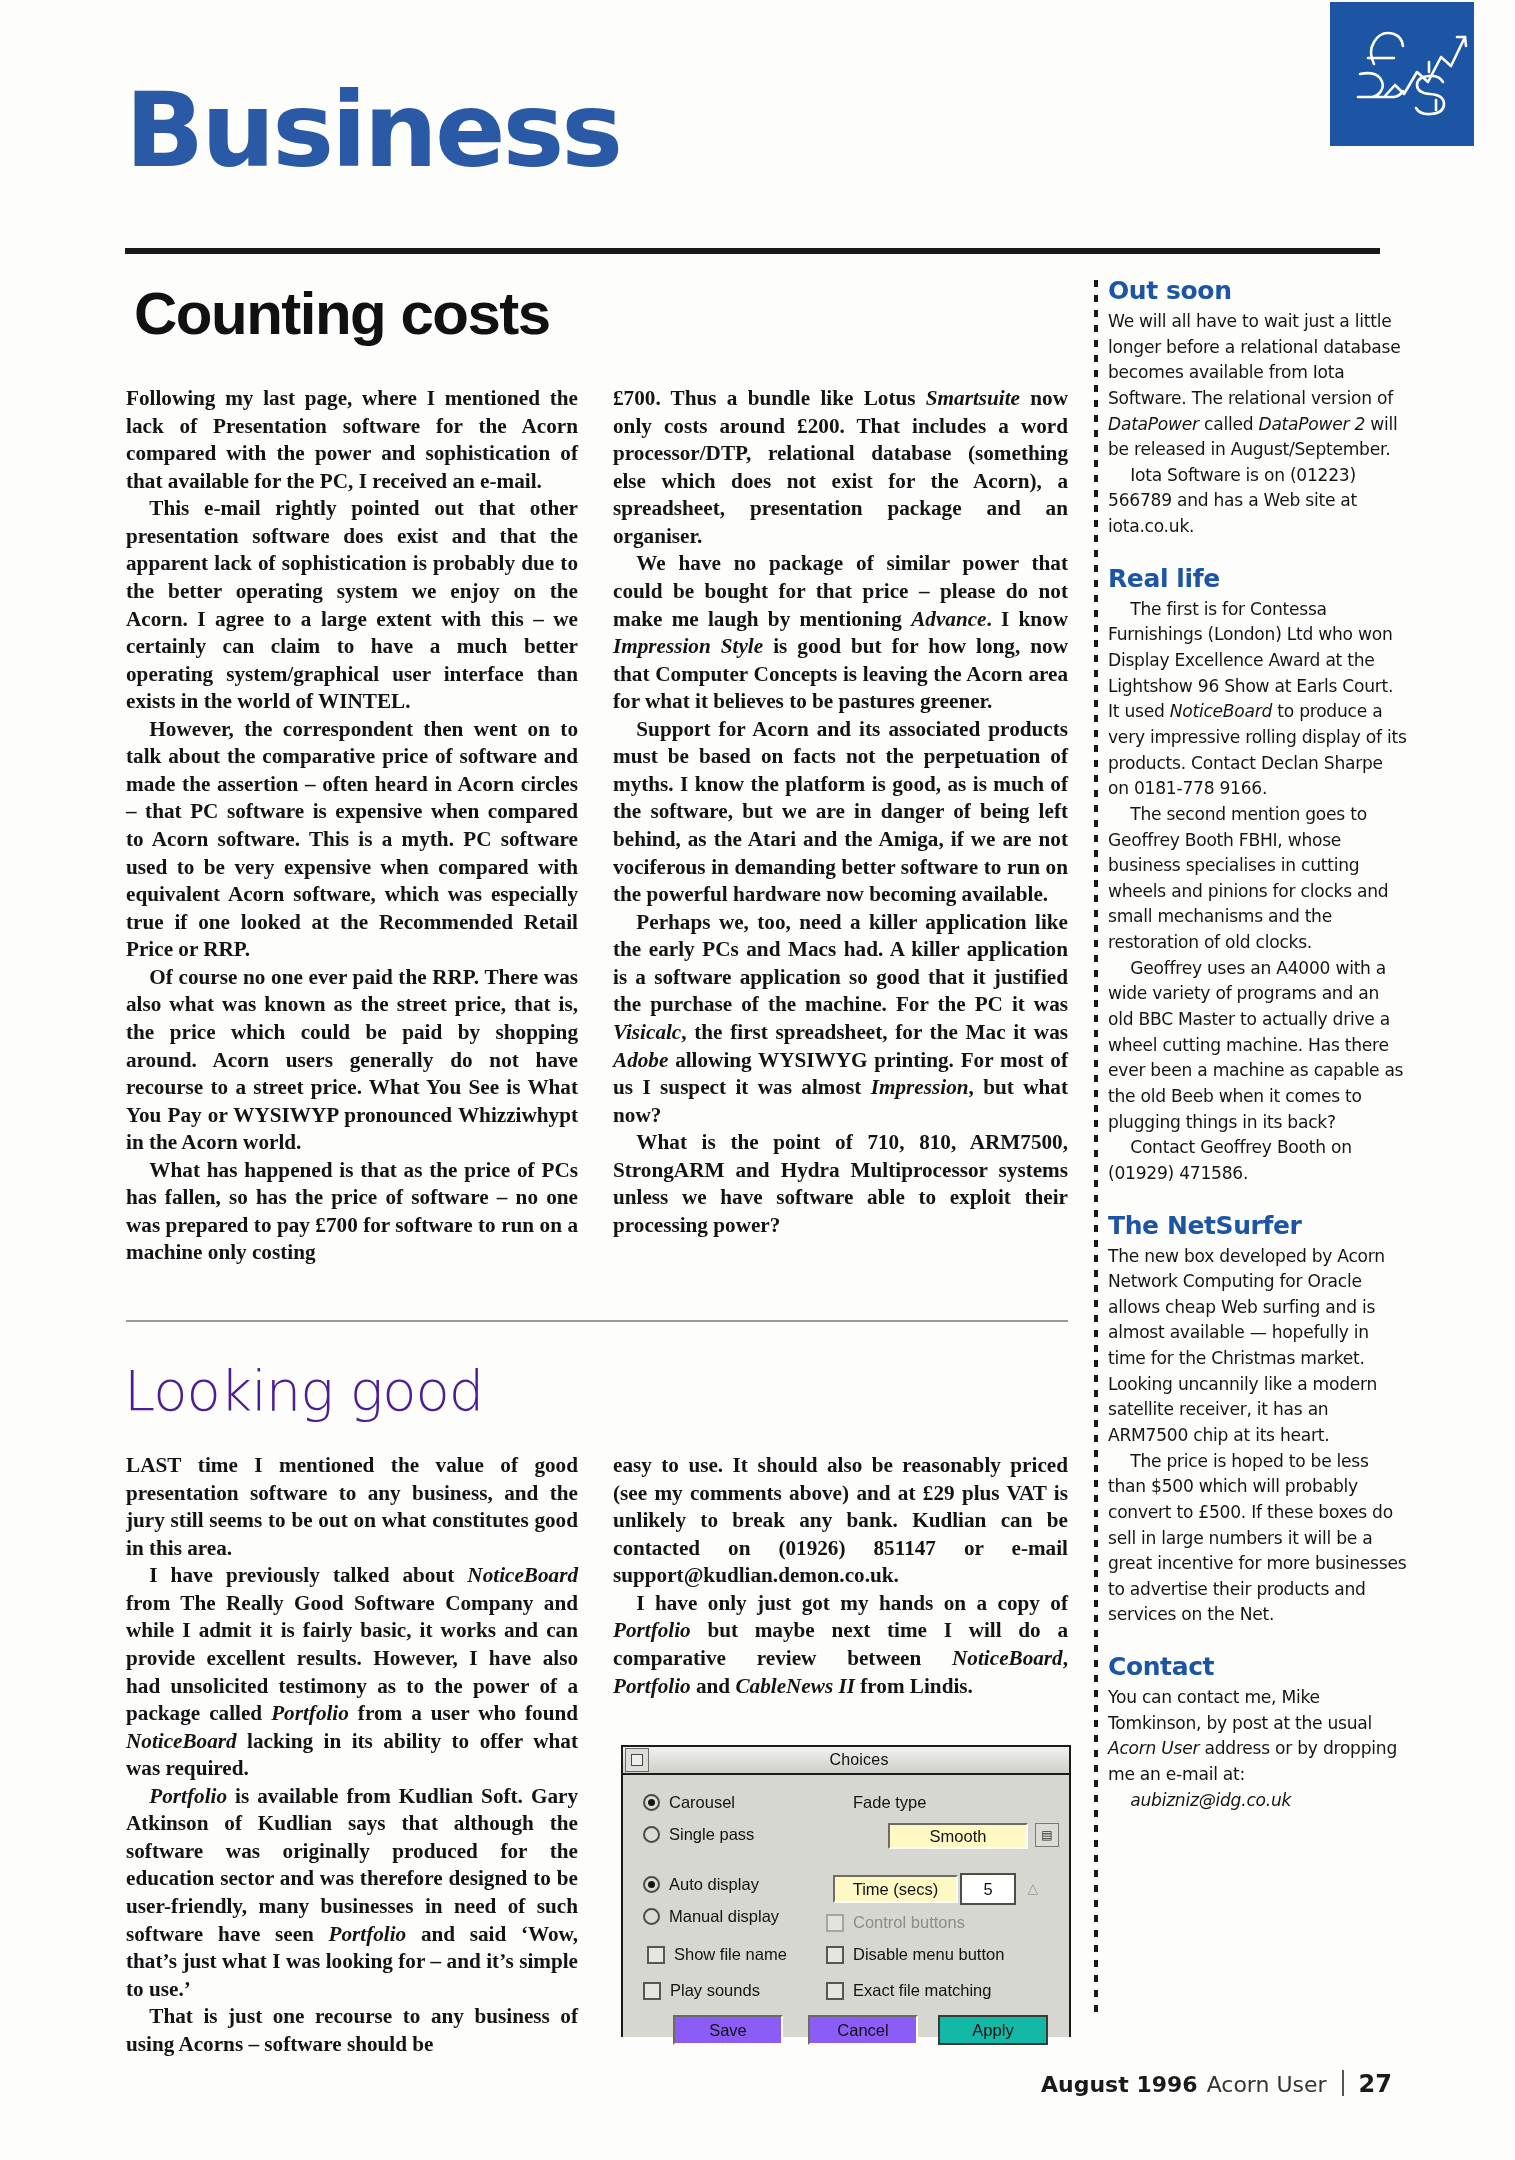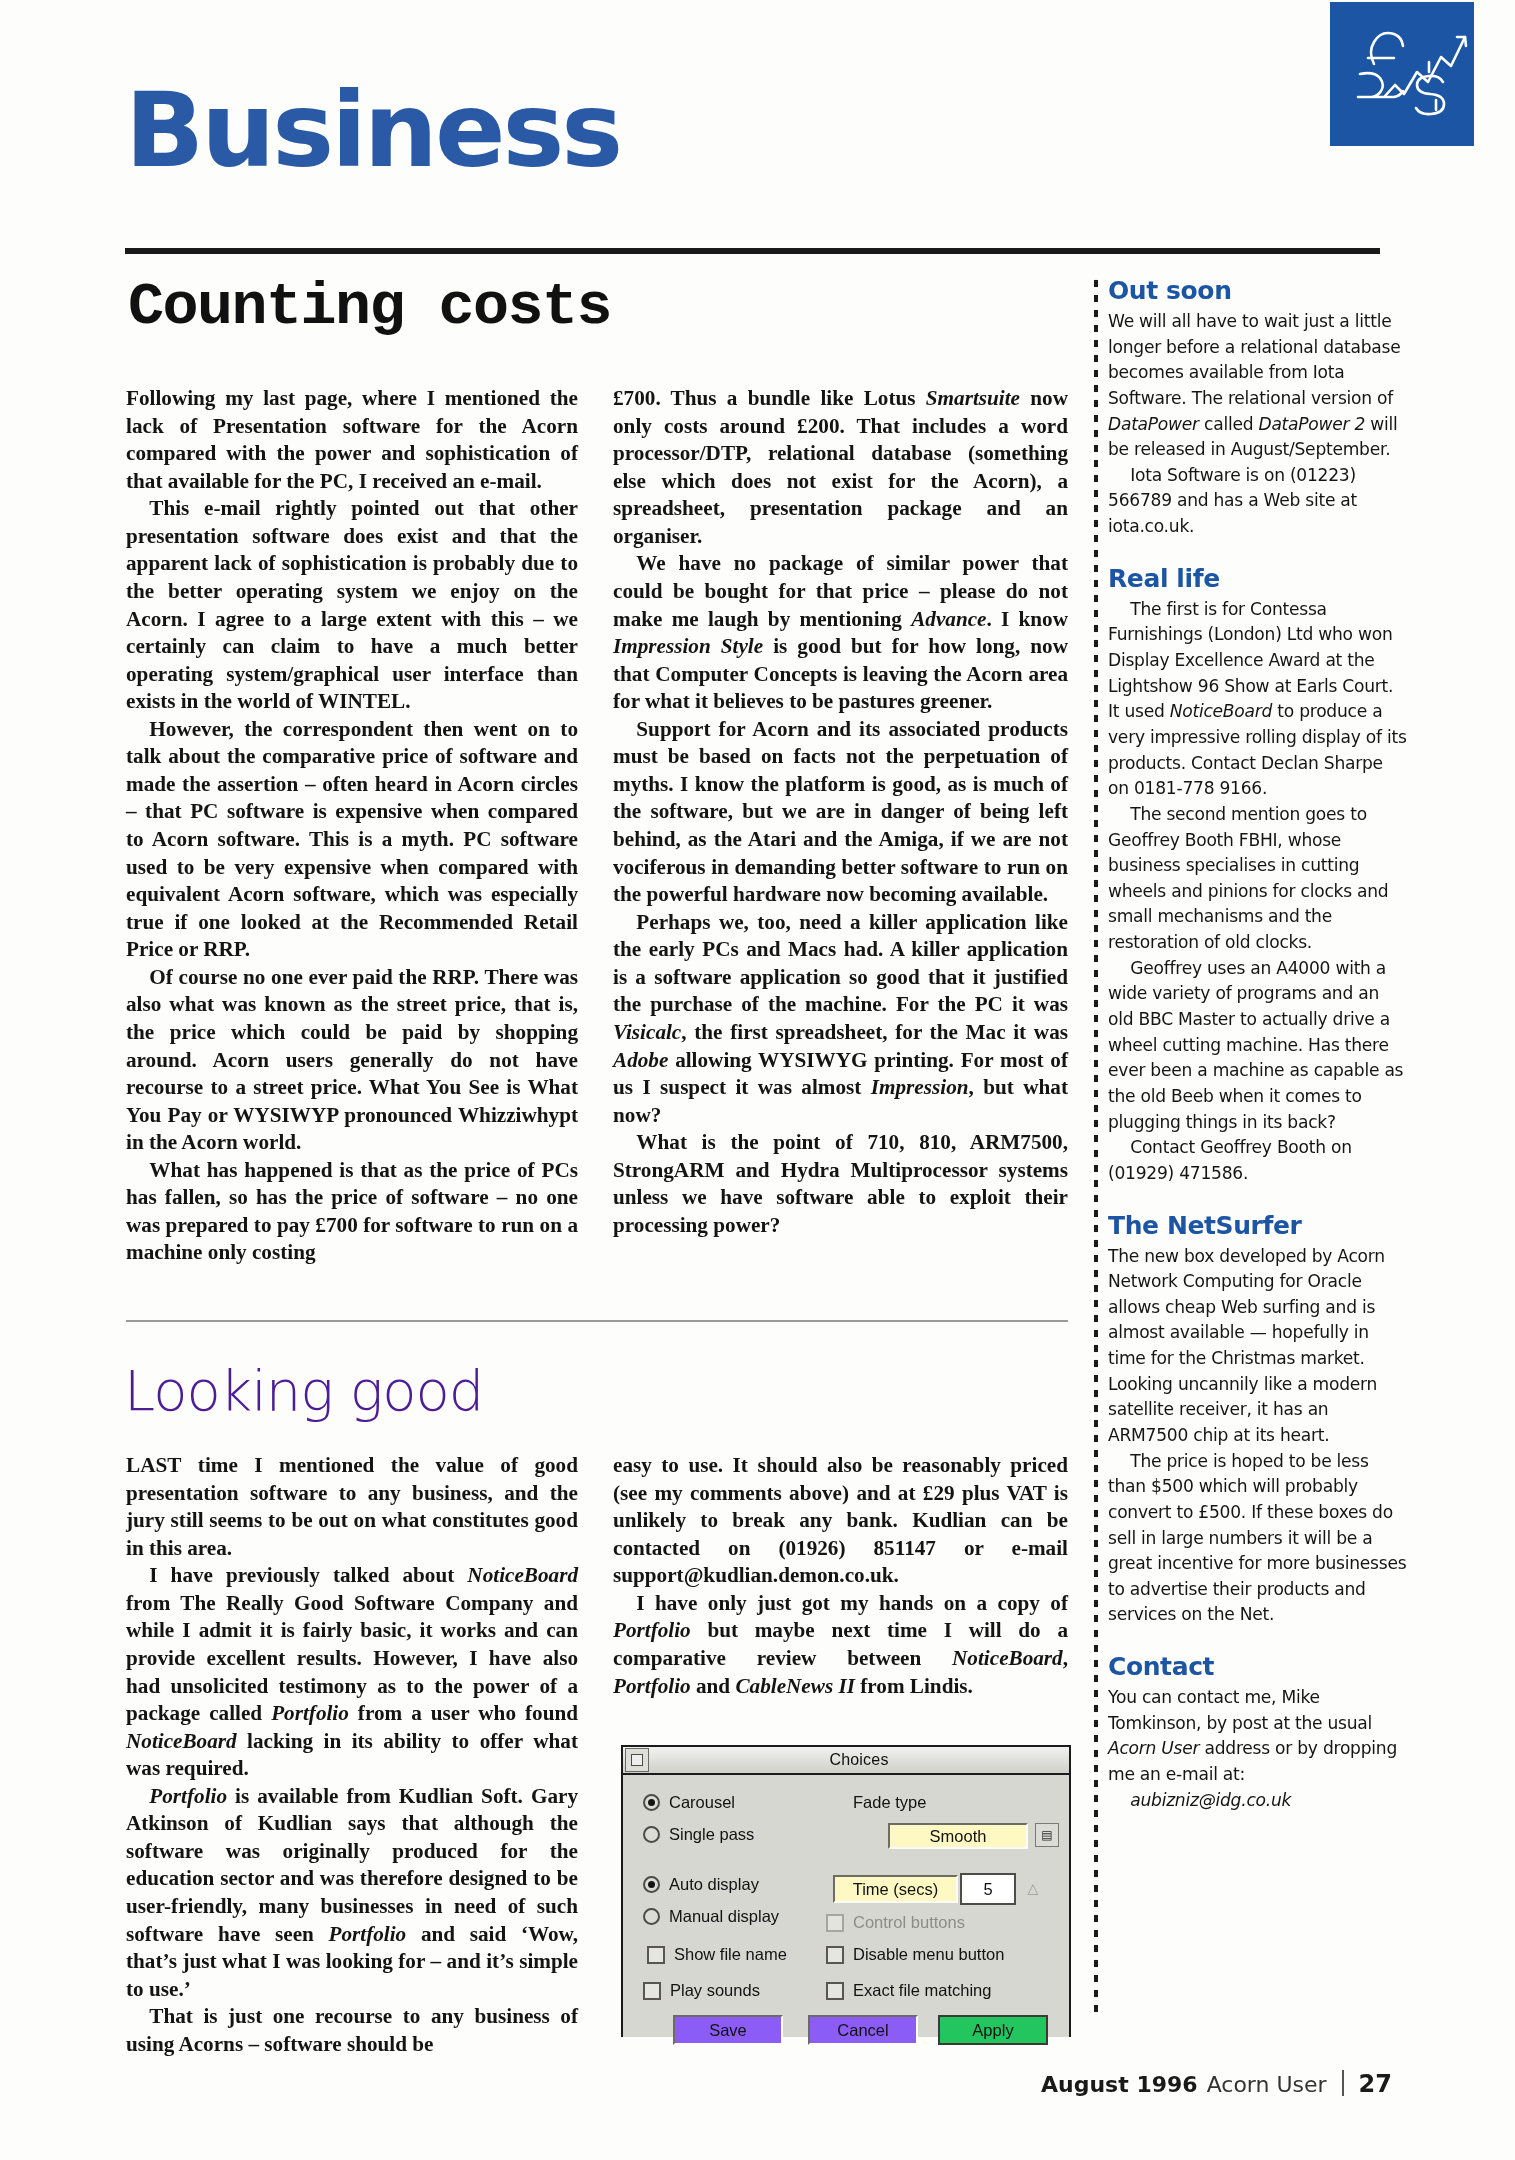--- a/index.html
+++ b/index.html
@@ -59,26 +59,26 @@
     width: 1255px;
     height: 6px;
     background: #1a1a1a;
   }
 
   
   .headline-main {
     position: absolute;
     left: 124px;
     top: 272px;
-    font-family: Liberation Mono, monospace;
+    font-family: Liberation Sans, sans-serif;
     font-weight: bold;
     font-size: 60px;
     letter-spacing: -1.5px;
     color: #111;
-    margin: 4px;
+    margin: 10px;
     line-height: 1.05;
     text-align: center;
   }
 
   .col {
     position: absolute;
     font-size: 21.2px;
     line-height: 1.30;
     text-align: justify;
     color: #141414;
@@ -324,21 +324,21 @@
     border: 2px solid #6c6c64;
     border-right-color: #fdfdfa;
     border-bottom-color: #fdfdfa;
     display: flex;
     align-items: center;
     justify-content: center;
     font-size: 16.5px;
     color: #121212;
     box-sizing: border-box;
   }
-  .dlg-btn.default { border: 2px solid #3a3a36; background: #22c55e; }
+  .dlg-btn.default { border: 2px solid #3a3a36; background: #14b8a6; }
 </style>
 </head>
 <body>
 
 <div class="page">
 
   <div class="masthead">
     <h1 class="masthead-title">Business</h1>
   </div>
 

